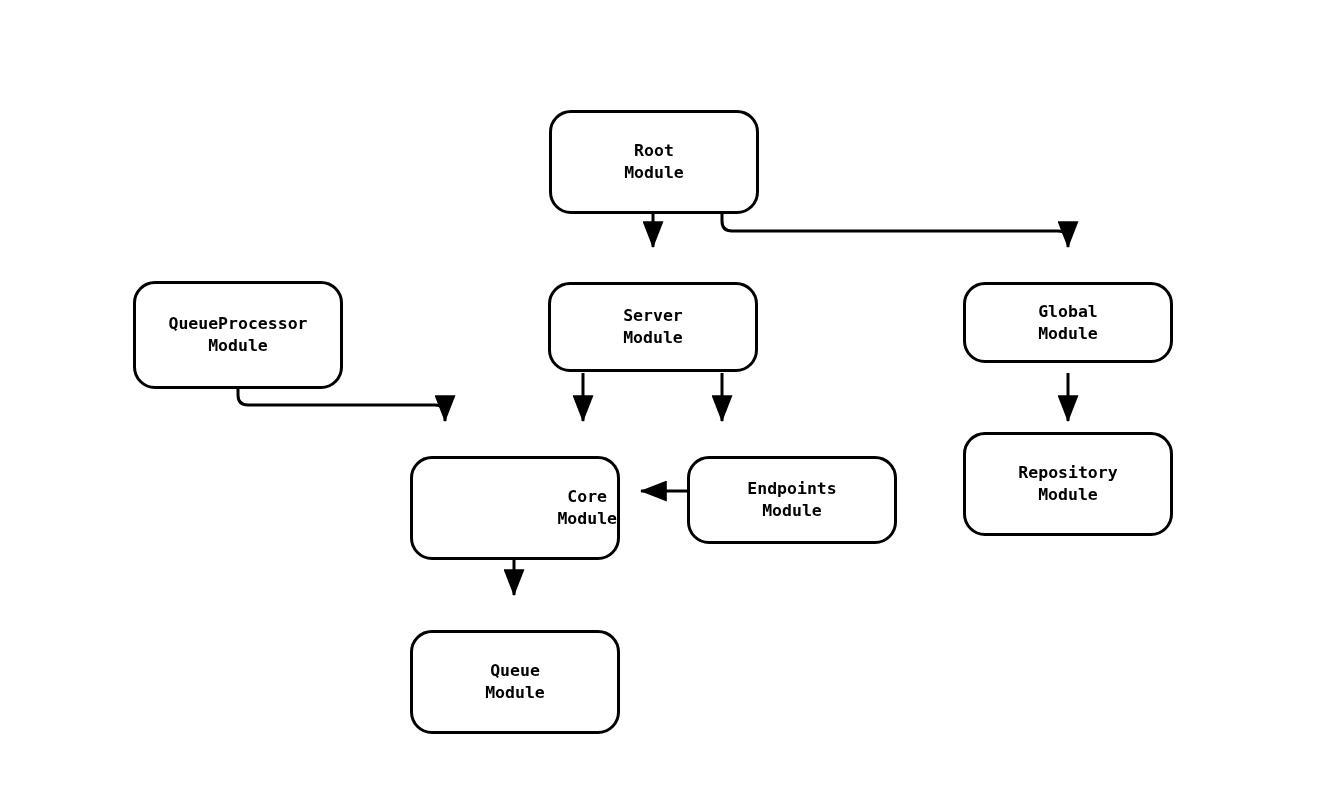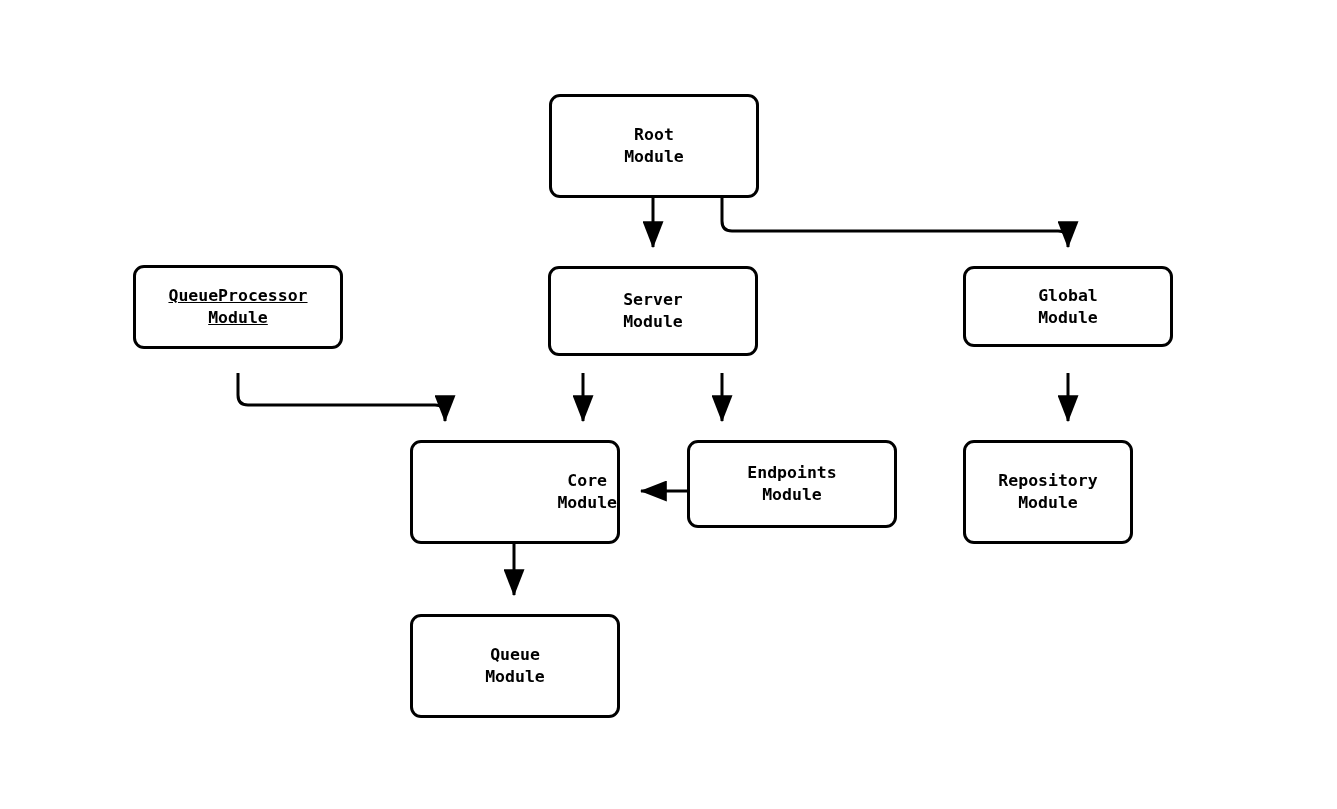--- a/index.html
+++ b/index.html
@@ -20,26 +20,27 @@
     position: absolute;
     left: 0;
     top: 0;
     width: 1337px;
     height: 809px;
   }
   .node {
     position: absolute;
     box-sizing: border-box;
     border: 3px solid #000000;
-    border-radius: 11px;
+    border-radius: 22px;
     background: #ffffff;
     display: flex;
     align-items: center;
     justify-content: center;
     z-index: 2;
+    margin-top: 16px;
   }
   .node-label {
     font-family: "DejaVu Sans Mono", "Liberation Mono", monospace;
     font-size: 16.5px;
     font-weight: bold;
     line-height: 22px;
     color: #000000;
     text-align: center;
     white-space: pre-line;
     letter-spacing: 0px;
@@ -66,41 +67,41 @@
         <path d="M 1068 373 L 1068 421" fill="none" stroke="#000000" stroke-width="3" stroke-linecap="butt" stroke-linejoin="round" marker-end="url(#arrowhead)"></path>
         <path d="M 514 544 L 514 595" fill="none" stroke="#000000" stroke-width="3" stroke-linecap="butt" stroke-linejoin="round" marker-end="url(#arrowhead)"></path>
       </g>
   </svg>
 
   <div id="nodes-group">
       <div class="node" style="left: 549px; top: 94px; width: 210px; height: 104px;">
         <div class="node-label">Root
 Module</div>
       </div>
-      <div class="node" style="left: 133px; top: 265px; width: 210px; height: 84px; text-decoration: underline;">
+      <div class="node" style="left: 133px; top: 265px; width: 210px; height: 108px;">
         <div class="node-label">QueueProcessor
 Module</div>
       </div>
       <div class="node" style="left: 548px; top: 266px; width: 210px; height: 90px;">
         <div class="node-label">Server
 Module</div>
       </div>
       <div class="node" style="left: 963px; top: 266px; width: 210px; height: 81px;">
         <div class="node-label">Global
 Module</div>
       </div>
       <div class="node" style="left: 410px; top: 440px; width: 210px; height: 104px; justify-content: flex-end;">
         <div class="node-label">Core
 Module</div>
       </div>
       <div class="node" style="left: 687px; top: 440px; width: 210px; height: 88px;">
         <div class="node-label">Endpoints
 Module</div>
       </div>
-      <div class="node" style="left: 963px; top: 440px; width: 170px; height: 104px;">
+      <div class="node" style="left: 963px; top: 416px; width: 210px; height: 104px;">
         <div class="node-label">Repository
 Module</div>
       </div>
       <div class="node" style="left: 410px; top: 614px; width: 210px; height: 104px; align-items: center;">
         <div class="node-label">Queue
 Module</div>
       </div>
     </div>
 
 </div>

